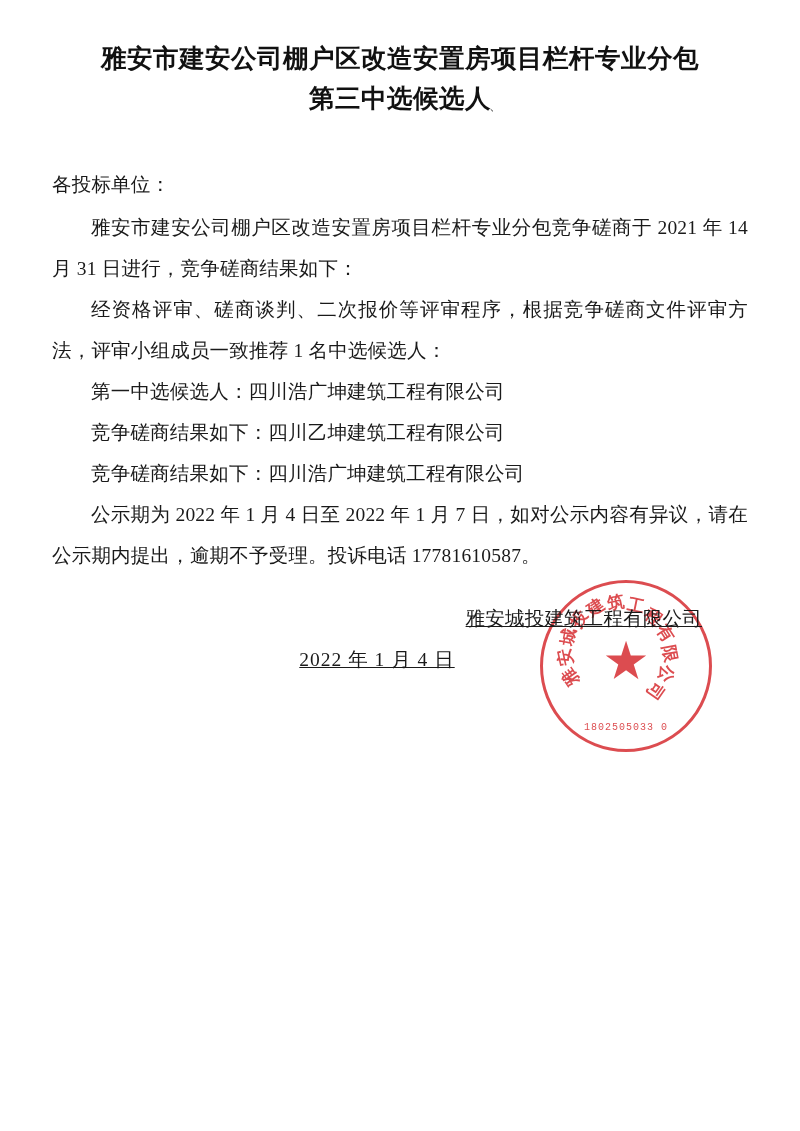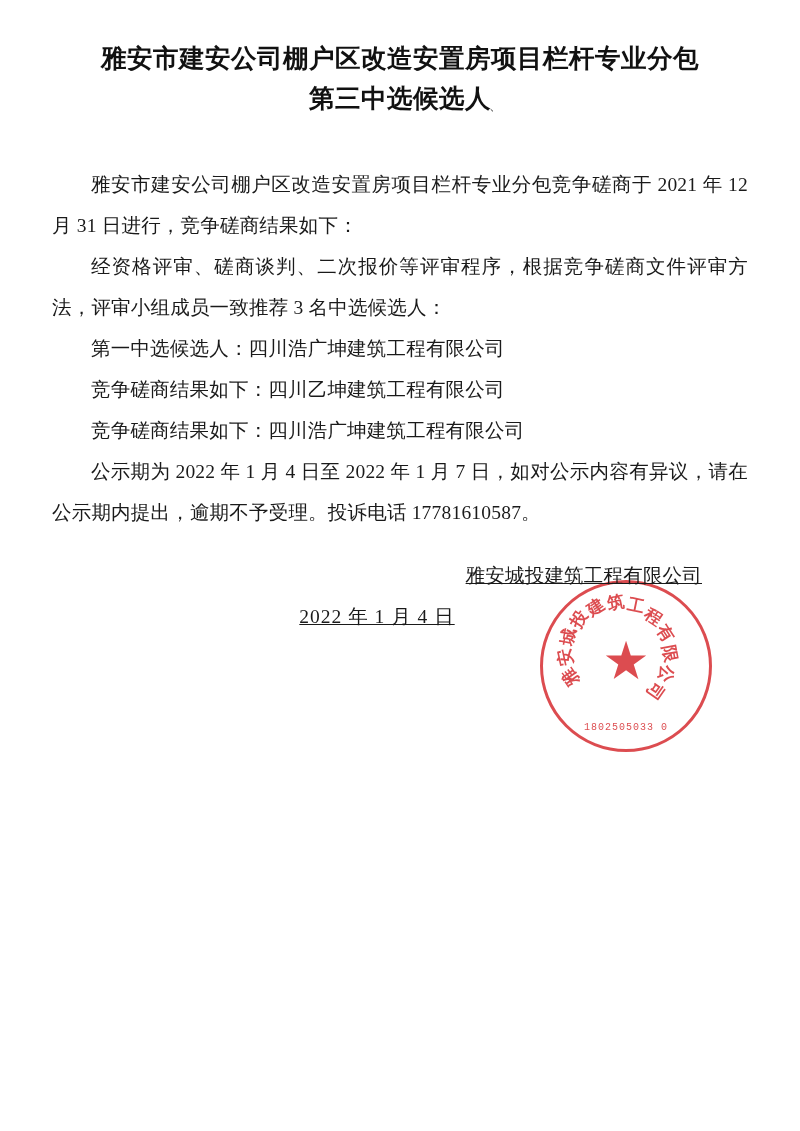--- a/index.html
+++ b/index.html
@@ -143,24 +143,25 @@
   <h1 class="doc-title">
     <span class="title-line-1">雅安市建安公司棚户区改造安置房项目栏杆专业分包</span>
     <span class="title-line-2">
       <span>第三中选候选人</span>
       <span class="title-mark">、</span>
     </span>
   </h1>
 
   <div class="body-block">
 
+    <p class="salutation">各投标单位：</p>
 
-    <p class="para">雅安市建安公司棚户区改造安置房项目栏杆专业分包竞争磋商于 2021 年 12 月 31 日进行，竞争磋商结果如下：</p>
+    <p class="para">雅安市建安公司棚户区改造安置房项目栏杆专业分包竞争磋商于 2021 年 14 月 31 日进行，竞争磋商结果如下：</p>
 
-    <p class="para">经资格评审、磋商谈判、二次报价等评审程序，根据竞争磋商文件评审方法，评审小组成员一致推荐 3 名中选候选人：</p>
+    <p class="para">经资格评审、磋商谈判、二次报价等评审程序，根据竞争磋商文件评审方法，评审小组成员一致推荐 1 名中选候选人：</p>
 
     <p class="cand">第一中选候选人：四川浩广坤建筑工程有限公司</p>
     <p class="cand">竞争磋商结果如下：四川乙坤建筑工程有限公司</p>
     <p class="cand">竞争磋商结果如下：四川浩广坤建筑工程有限公司</p>
 
     <p class="para">公示期为 2022 年 1 月 4 日至 2022 年 1 月 7 日，如对公示内容有异议，请在公示期内提出，逾期不予受理。投诉电话 17781610587。</p>
 
     <div class="sign-block">
       <span class="sign-org">雅安城投建筑工程有限公司</span>
       <span class="sign-date">2022 年 1 月 4 日</span>

